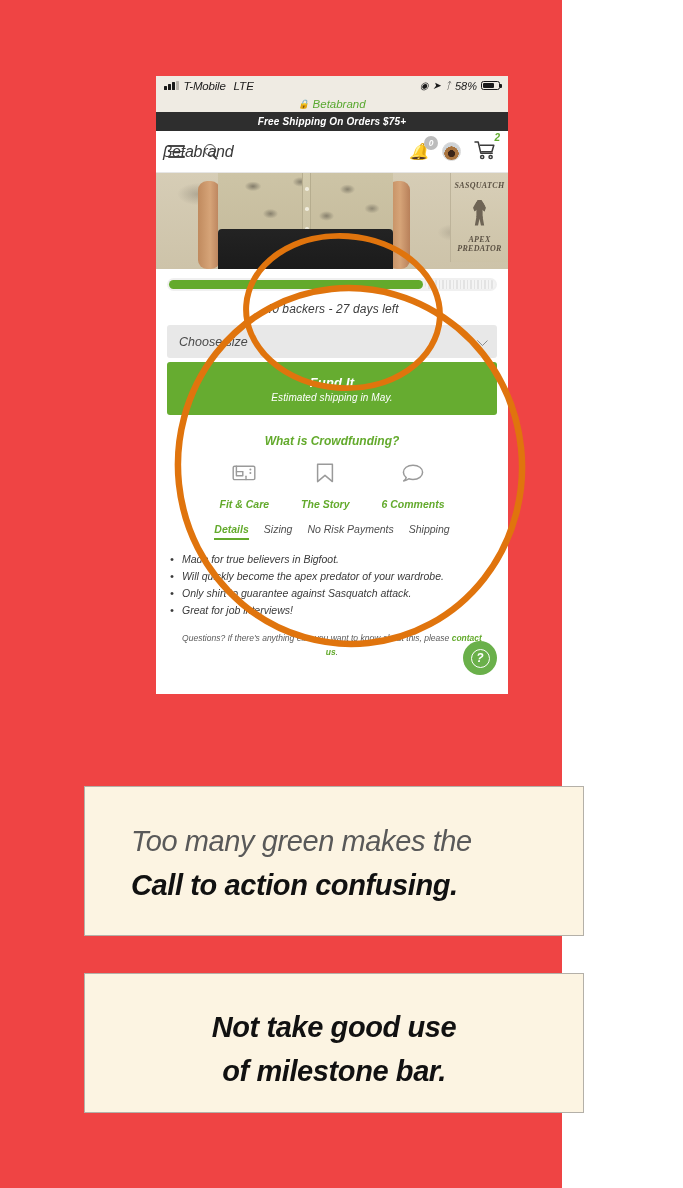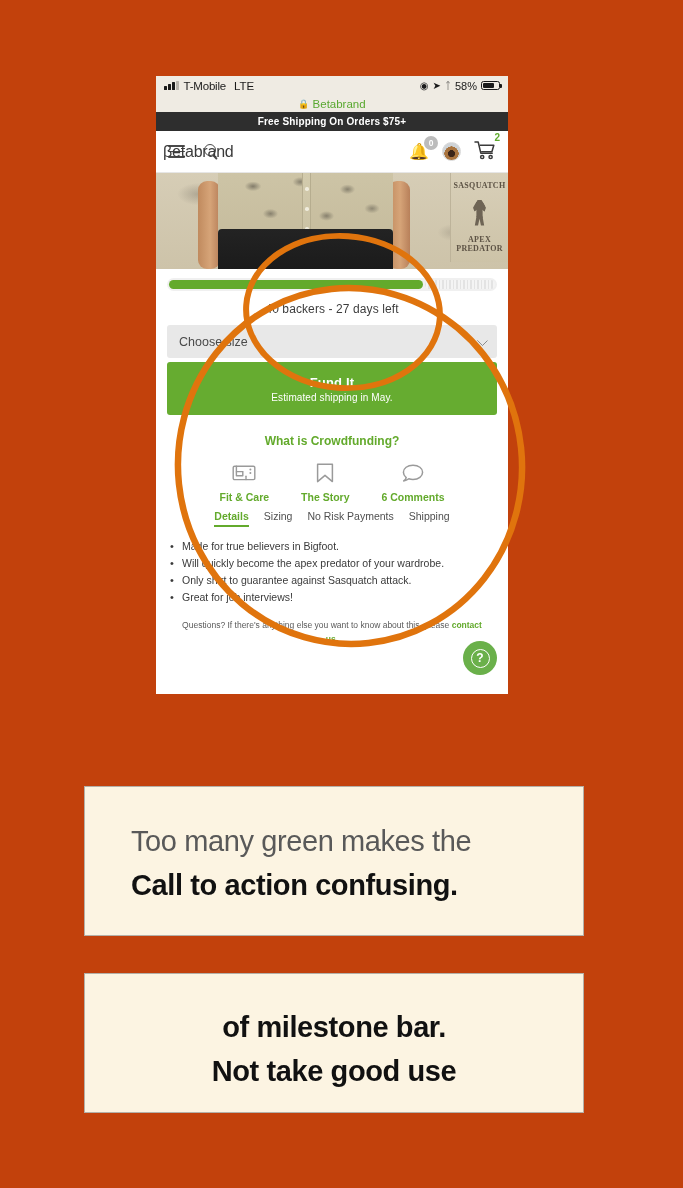--- a/index.html
+++ b/index.html
@@ -7,23 +7,24 @@
   html, body {
     width: 683px;
     height: 1188px;
     background: #ffffff;
     font-family: "Liberation Sans", sans-serif;
     overflow: hidden;
   }
 
   #root {
     position: relative;
-    width: 683px;
+    width: 562px;
     height: 1188px;
-    background: #c2410c;
+    background: #ef4444;
+    font-style: italic;
   }
 
   
   .phone {
     position: absolute;
     left: 156px;
     top: 76px;
     width: 352px;
     height: 618px;
     background: #ffffff;
@@ -230,28 +231,28 @@
   .cfquestion {
     text-align: center; color: #63aa2c; font-size: 12px; font-weight: 700;
     margin: 19px 0 0; cursor: pointer;
   }
 
   
   .iconrow {
     display: flex; justify-content: center; gap: 32px;
     margin-top: 14px; padding: 0 11px;
   }
-  .iconcell { display: flex; flex-direction: column; align-items: center; gap: 7px; cursor: pointer; }
+  .iconcell { display: flex; flex-direction: column; align-items: center; gap: 14px; cursor: pointer; }
   .iconcell svg { display: block; }
   .iconcell .cap { color: #63aa2c; font-size: 10.5px; font-weight: 700; }
 
   
   .tabs {
     display: flex; justify-content: center; gap: 15px;
-    margin-top: 7px; padding: 0 11px;
+    margin-top: 13px; padding: 0 11px;
   }
   .tab {
     font-size: 10.5px; color: #4f4f4f; padding-bottom: 5px;
     cursor: pointer; position: relative; white-space: nowrap;
   }
   .tab.active { color: #63aa2c; font-weight: 600; }
   .tab.active::after {
     content: ""; position: absolute; left: 0; right: 0; bottom: 0;
     height: 2.5px; background: #63aa2c;
   }
@@ -459,17 +460,17 @@
     <ellipse id="annot-c0" fill="none" stroke="#e0740d" stroke-width="6.5" stroke-linecap="round" transform="rotate(-6 350 466)" cx="350" cy="466" rx="172" ry="178"></ellipse>
     <ellipse id="annot-c1" fill="none" stroke="#e0740d" stroke-width="6" stroke-linecap="round" transform="rotate(4 343 312)" cx="343" cy="312" rx="97" ry="76"></ellipse>
   </svg>
 
   <div class="note note-1">
     <div class="line light">Too many green makes the</div>
     <div class="line bold">Call to action confusing.</div>
   </div>
 
   <div class="note note-2">
+    <div class="line bold">Not take good use</div>
     <div class="line bold">of milestone bar.</div>
-    <div class="line bold">Not take good use</div>
   </div>
 
 </div>
 
 </body></html>

